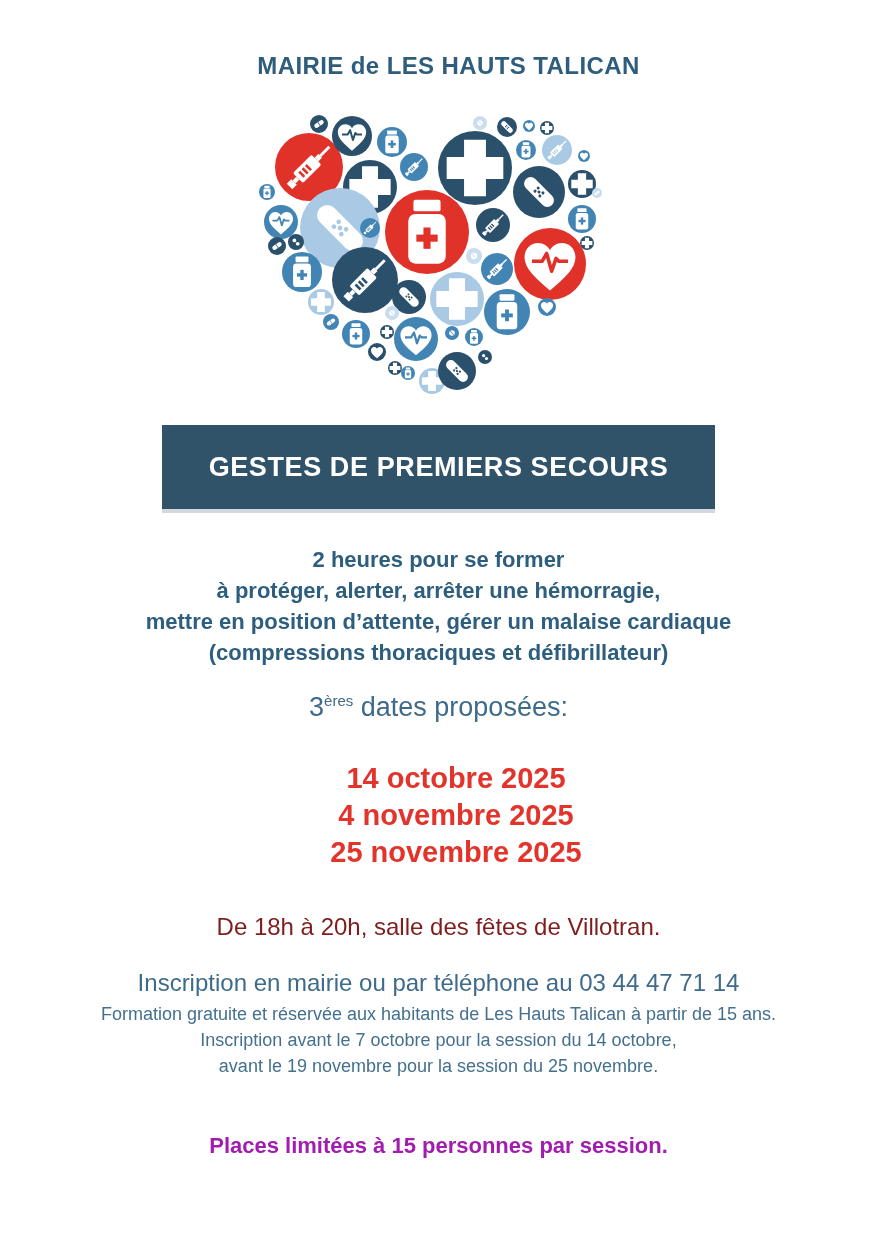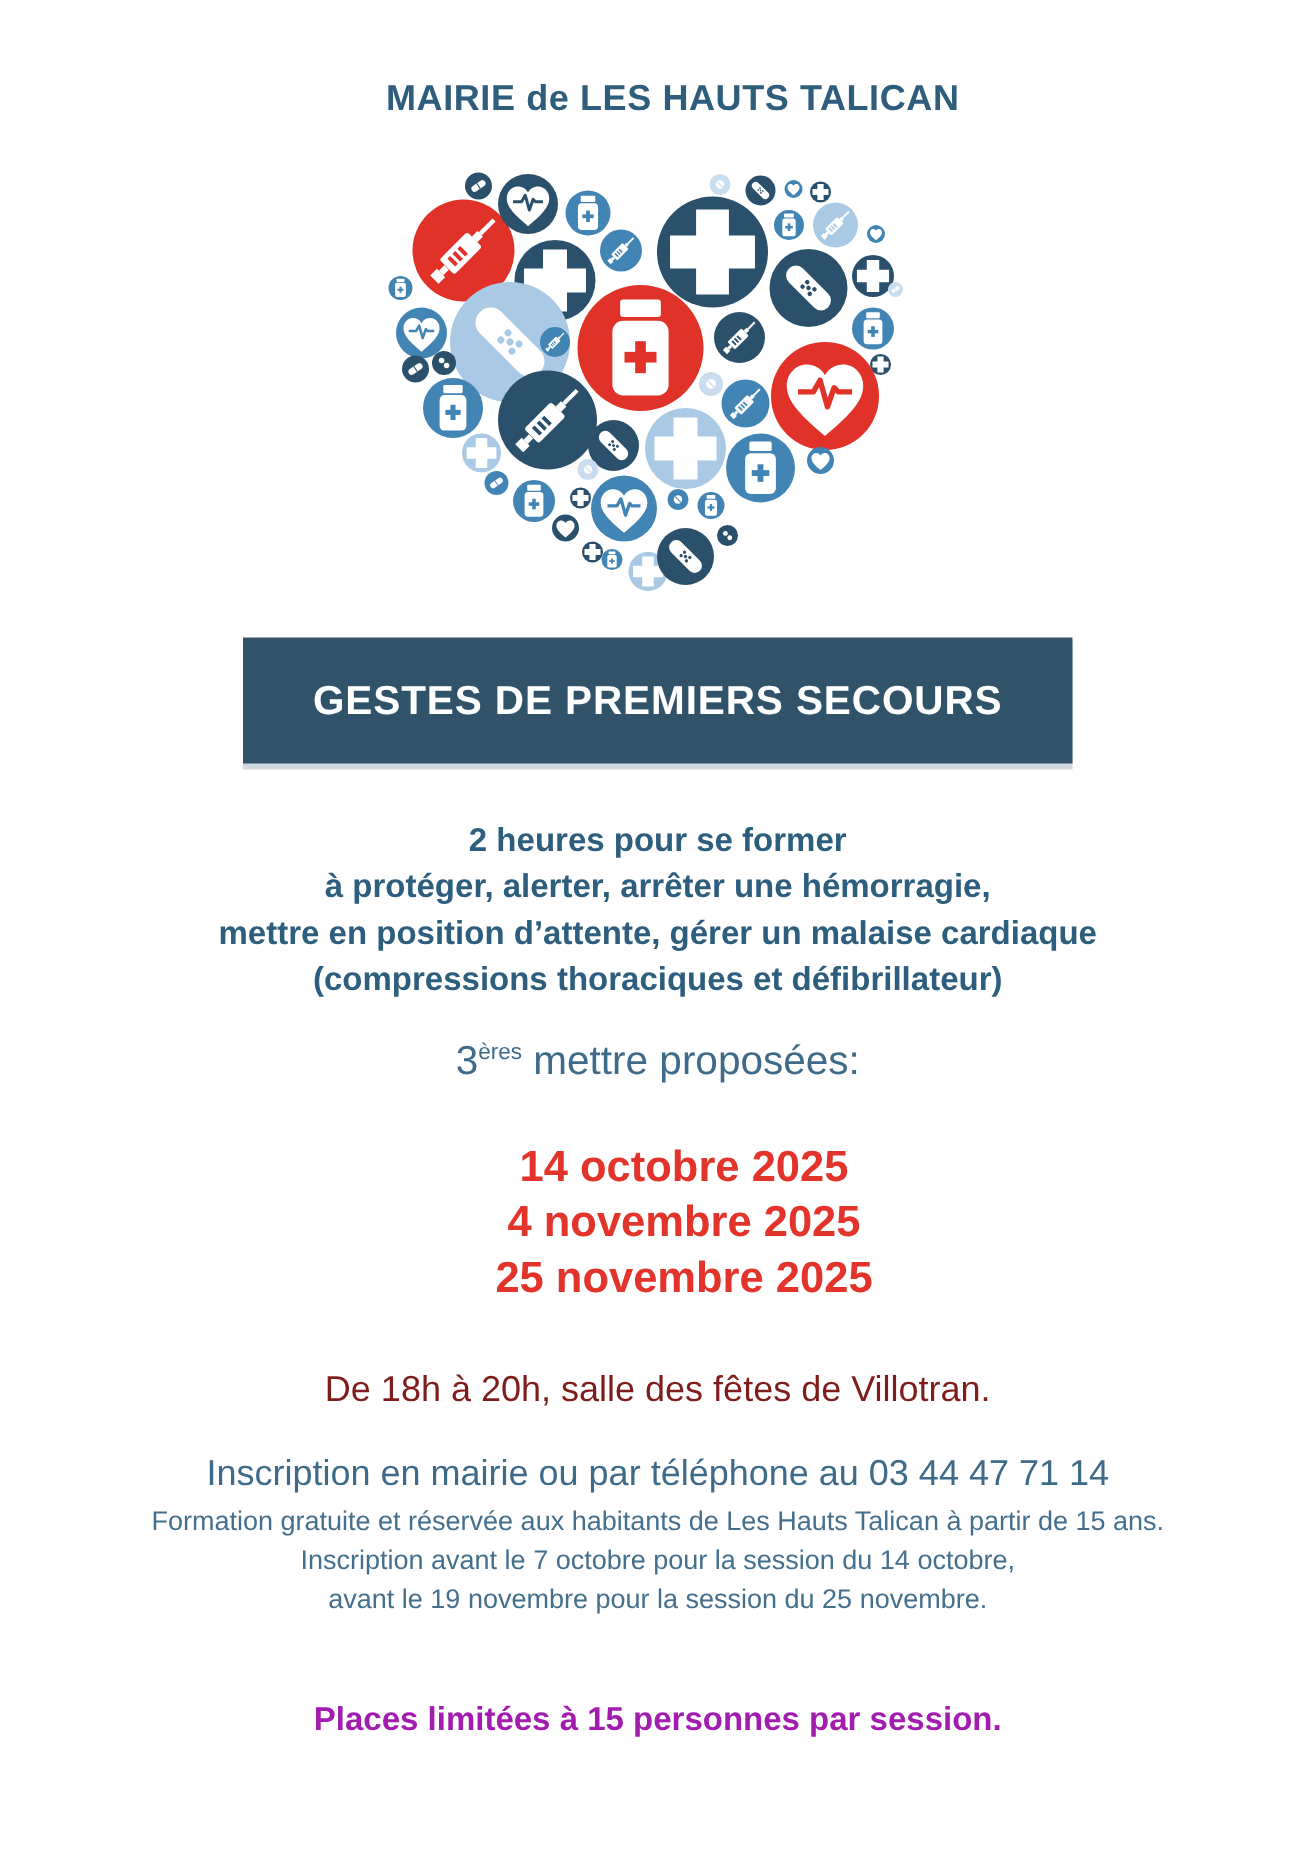--- a/index.html
+++ b/index.html
@@ -511,21 +511,21 @@
     <div>GESTES DE PREMIERS SECOURS</div>
   </div>
 
   <div class="center intro">
     <div>2 heures pour se former</div>
     <div>à protéger, alerter, arrêter une hémorragie,</div>
     <div>mettre en position d’attente, gérer un malaise cardiaque</div>
     <div>(compressions thoraciques et défibrillateur)</div>
   </div>
 
-  <div class="center dates-heading"><span>3</span><sup>ères</sup><span> mettre proposées:</span></div>
+  <div class="center dates-heading"><span>3</span><sup>ères</sup><span> dates proposées:</span></div>
 
   <div class="center dates">
     <div>14 octobre 2025</div>
     <div>4 novembre 2025</div>
     <div>25 novembre 2025</div>
   </div>
 
   <div class="center schedule">De 18h à 20h, salle des fêtes de Villotran.</div>
 
   <div class="center registration">Inscription en mairie ou par téléphone au 03 44 47 71 14</div>

